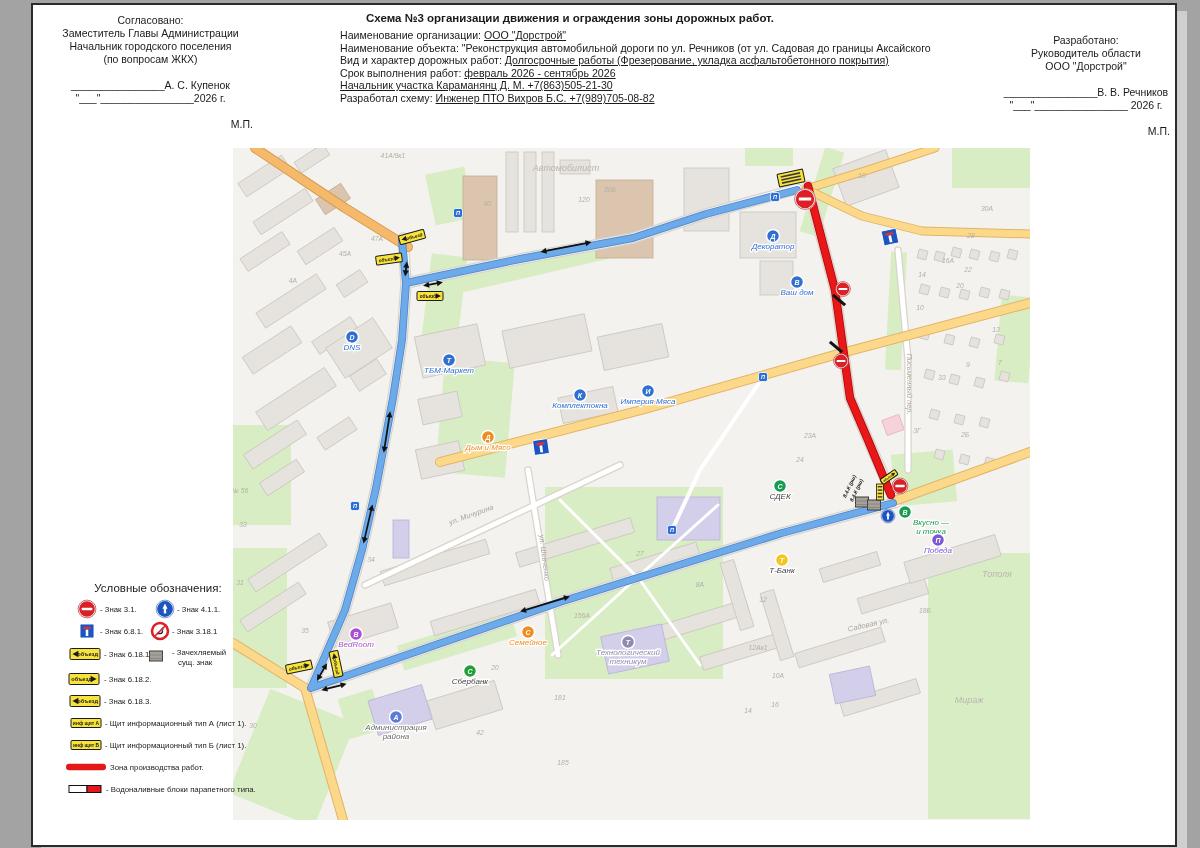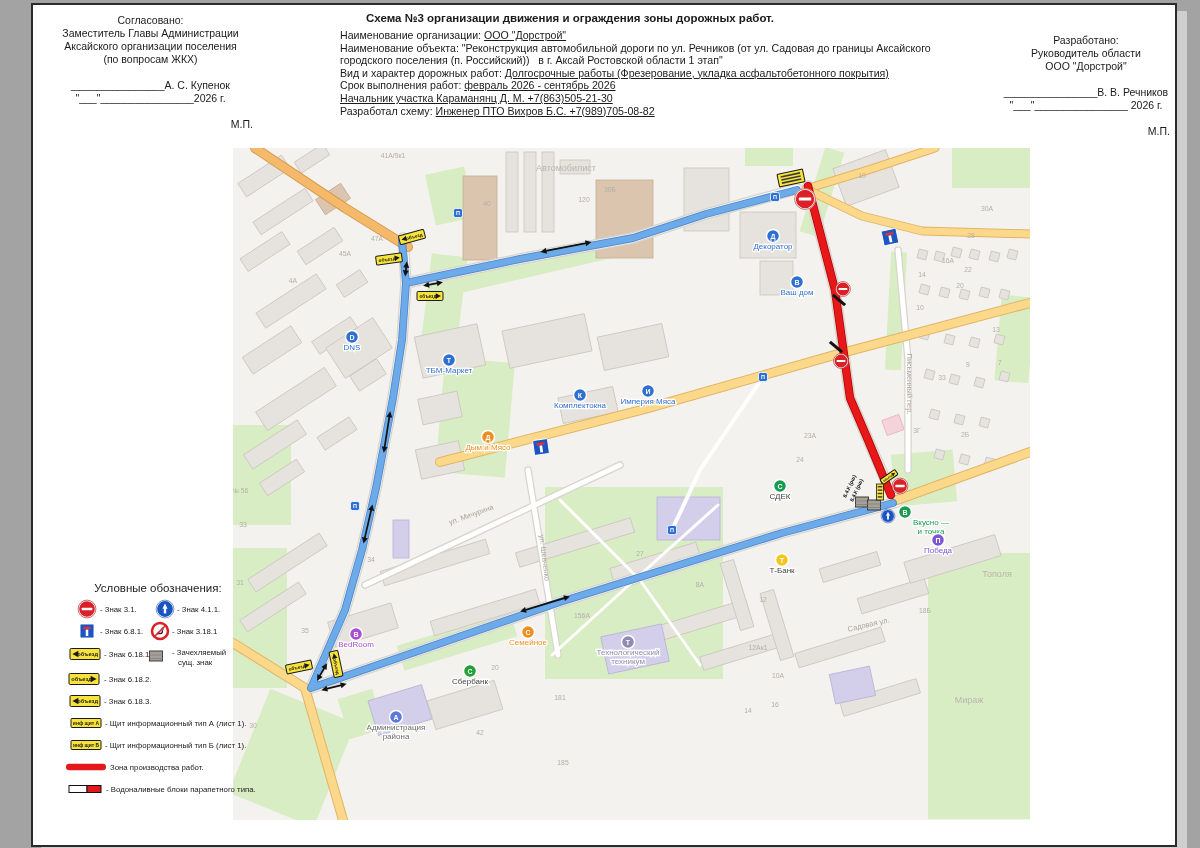--- a/index.html
+++ b/index.html
@@ -8,49 +8,48 @@
   .hblock{position:absolute;font-size:10.5px;line-height:13px;color:#1a1a1a;}
   .hblock .ln{white-space:pre;}
   .hblock .c{text-align:center;}
   .hblock .l{text-align:right;}
   #center-block{left:340px;top:12px;width:620px;}
   #center-title{font-weight:bold;font-size:11.5px;text-align:center;width:460px;margin-bottom:4px;}
   #center-rows .row{white-space:pre-wrap;line-height:12.6px;font-size:10.6px;}
   #center-rows .u{text-decoration:underline;}
   #left-block{left:48px;top:14px;width:205px;}
   #right-block{left:1002px;top:14px;width:168px;margin-top:20px;}
-  #map-wrap{position:absolute;left:233px;top:148px;width:797px;height:624px;}
+  #map-wrap{position:absolute;left:233px;top:148px;width:797px;height:624px;font-style:italic;}
   #legend-wrap{position:absolute;left:55px;top:575px;width:185px;height:230px;}
   svg{display:block;}
   text{font-family:"Liberation Sans",sans-serif;}
 </style>
 </head>
 <body>
 
 <div class="page">
   <div class="sheet"></div>
 
   <div class="hblock c" id="left-block">
       <div class="ln c">Согласовано:</div>
       <div class="ln c">Заместитель Главы Администрации</div>
-      <div class="ln c">Аксайского организации поселения</div>
+      <div class="ln c">Начальник городского поселения</div>
       <div class="ln c">(по вопросам ЖКХ)</div>
       <div class="ln c"> </div>
       <div class="ln c">________________А. С. Купенок</div>
       <div class="ln c">"___"________________2026 г.</div>
       <div class="ln c"> </div>
       <div class="ln l">М.П.</div>
     </div>
 
   <div class="hblock" id="center-block">
     <div id="center-title">Схема №3 организации движения и ограждения зоны дорожных работ.</div>
     <div id="center-rows">
         <div class="row"><span>Наименование организации: </span><span class="u">ООО "Дорстрой"</span></div>
         <div class="row"><span>Наименование объекта: "Реконструкция автомобильной дороги по ул. Речников (от ул. Садовая до границы Аксайского</span></div>
-        <div class="row"><span>городского поселения (п. Российский))   в г. Аксай Ростовской области 1 этап"</span></div>
         <div class="row"><span>Вид и характер дорожных работ: </span><span class="u">Долгосрочные работы (Фрезерование, укладка асфальтобетонного покрытия)</span></div>
         <div class="row"><span>Срок выполнения работ: </span><span class="u">февраль 2026 - сентябрь 2026</span></div>
         <div class="row"><span class="u">Начальник участка Караманянц Д. М. +7(863)505-21-30</span></div>
         <div class="row"><span>Разработал схему: </span><span class="u">Инженер ПТО Вихров Б.С. +7(989)705-08-82</span></div>
       </div>
   </div>
 
   <div class="hblock c" id="right-block">
       <div class="ln c">Разработано:</div>
       <div class="ln c">Руководитель области</div>

